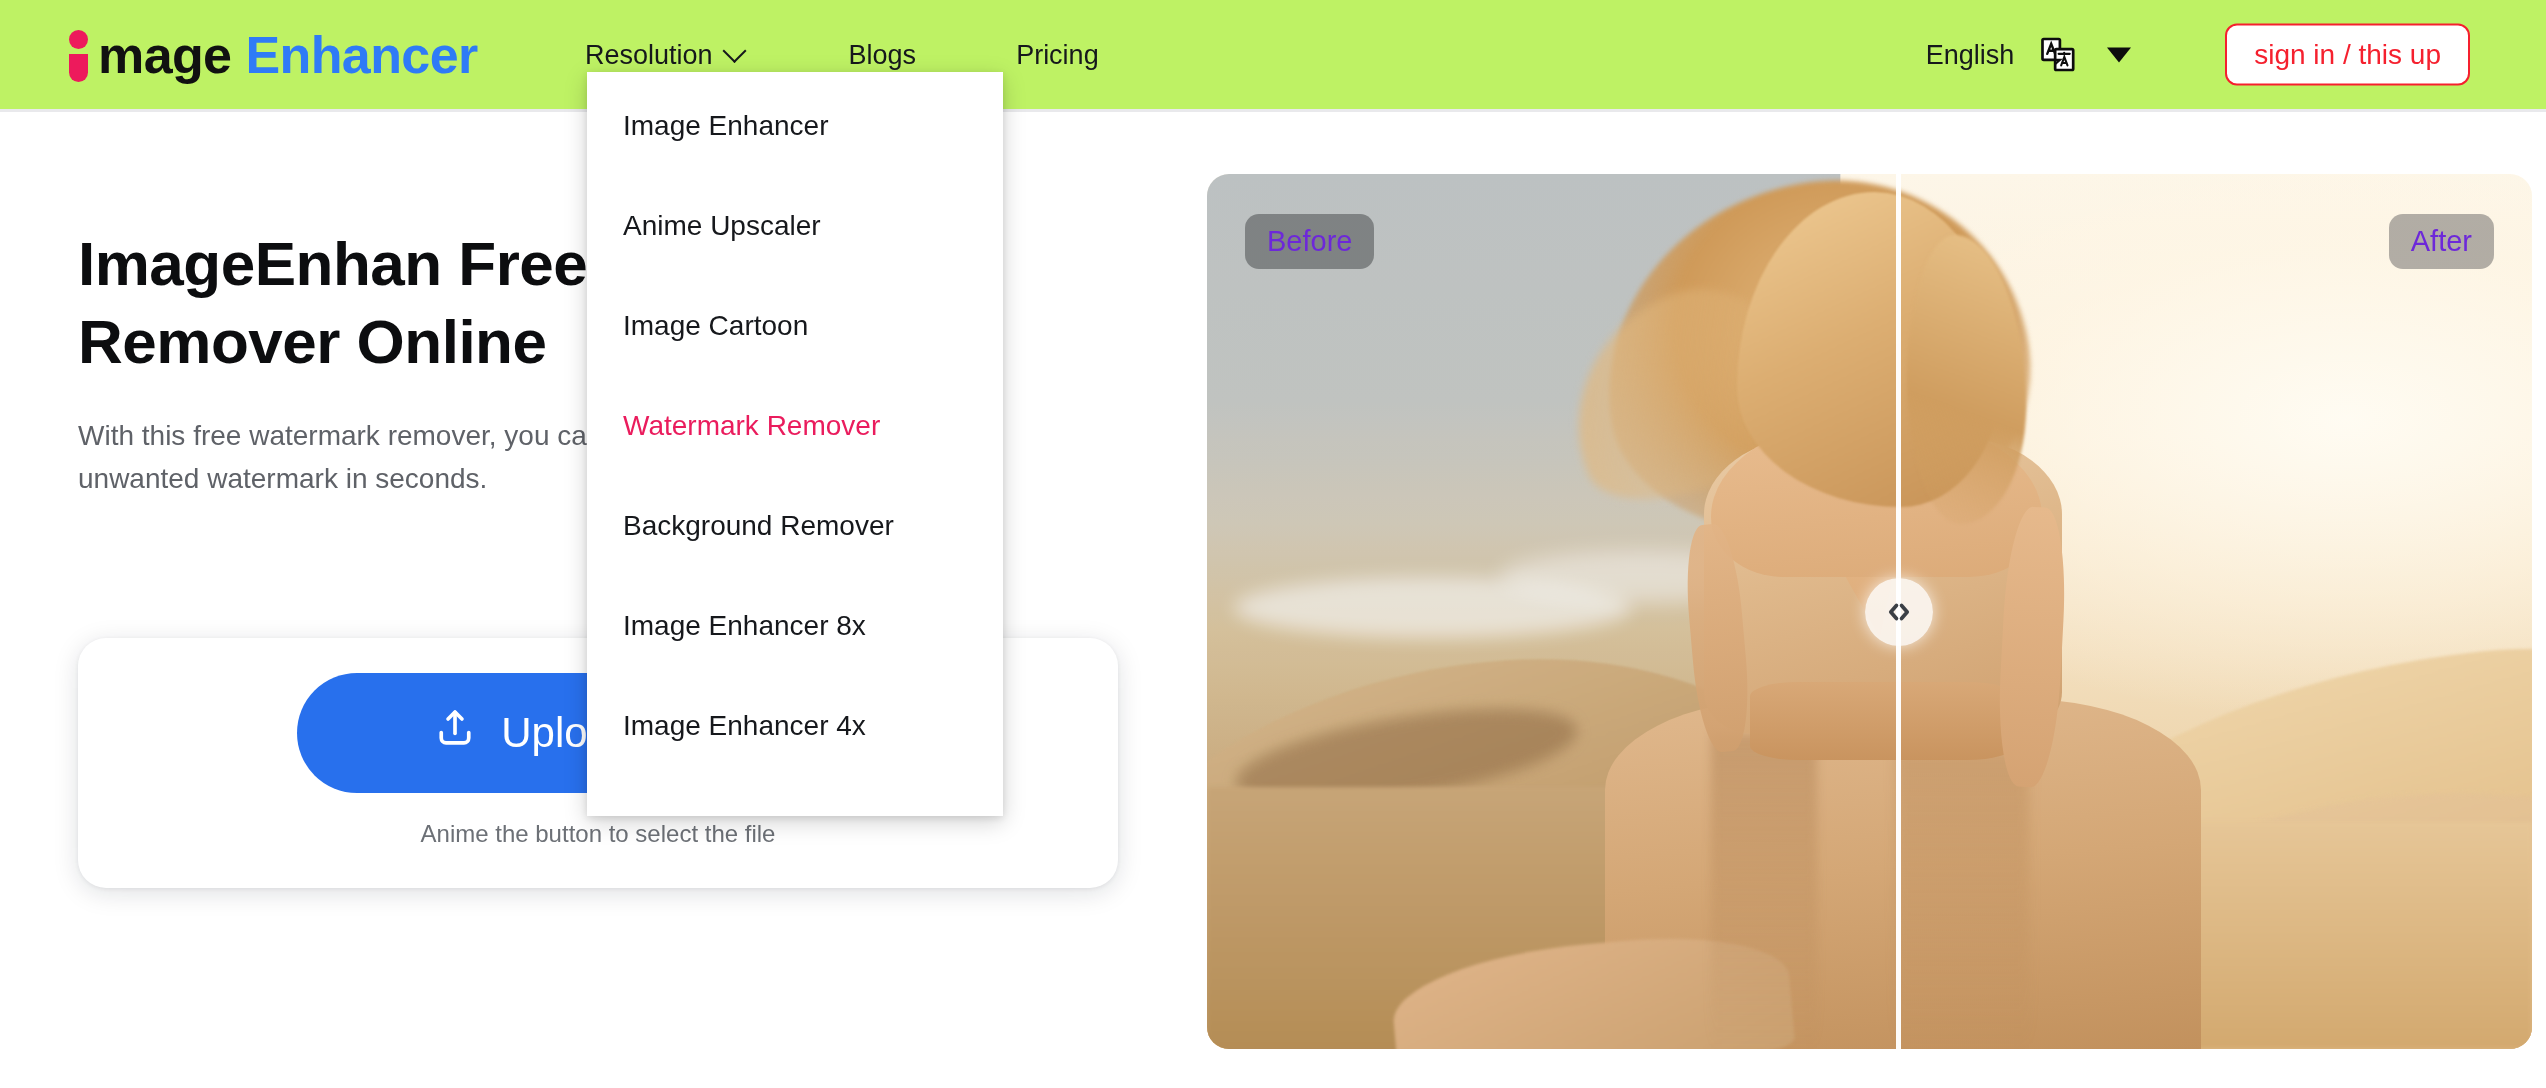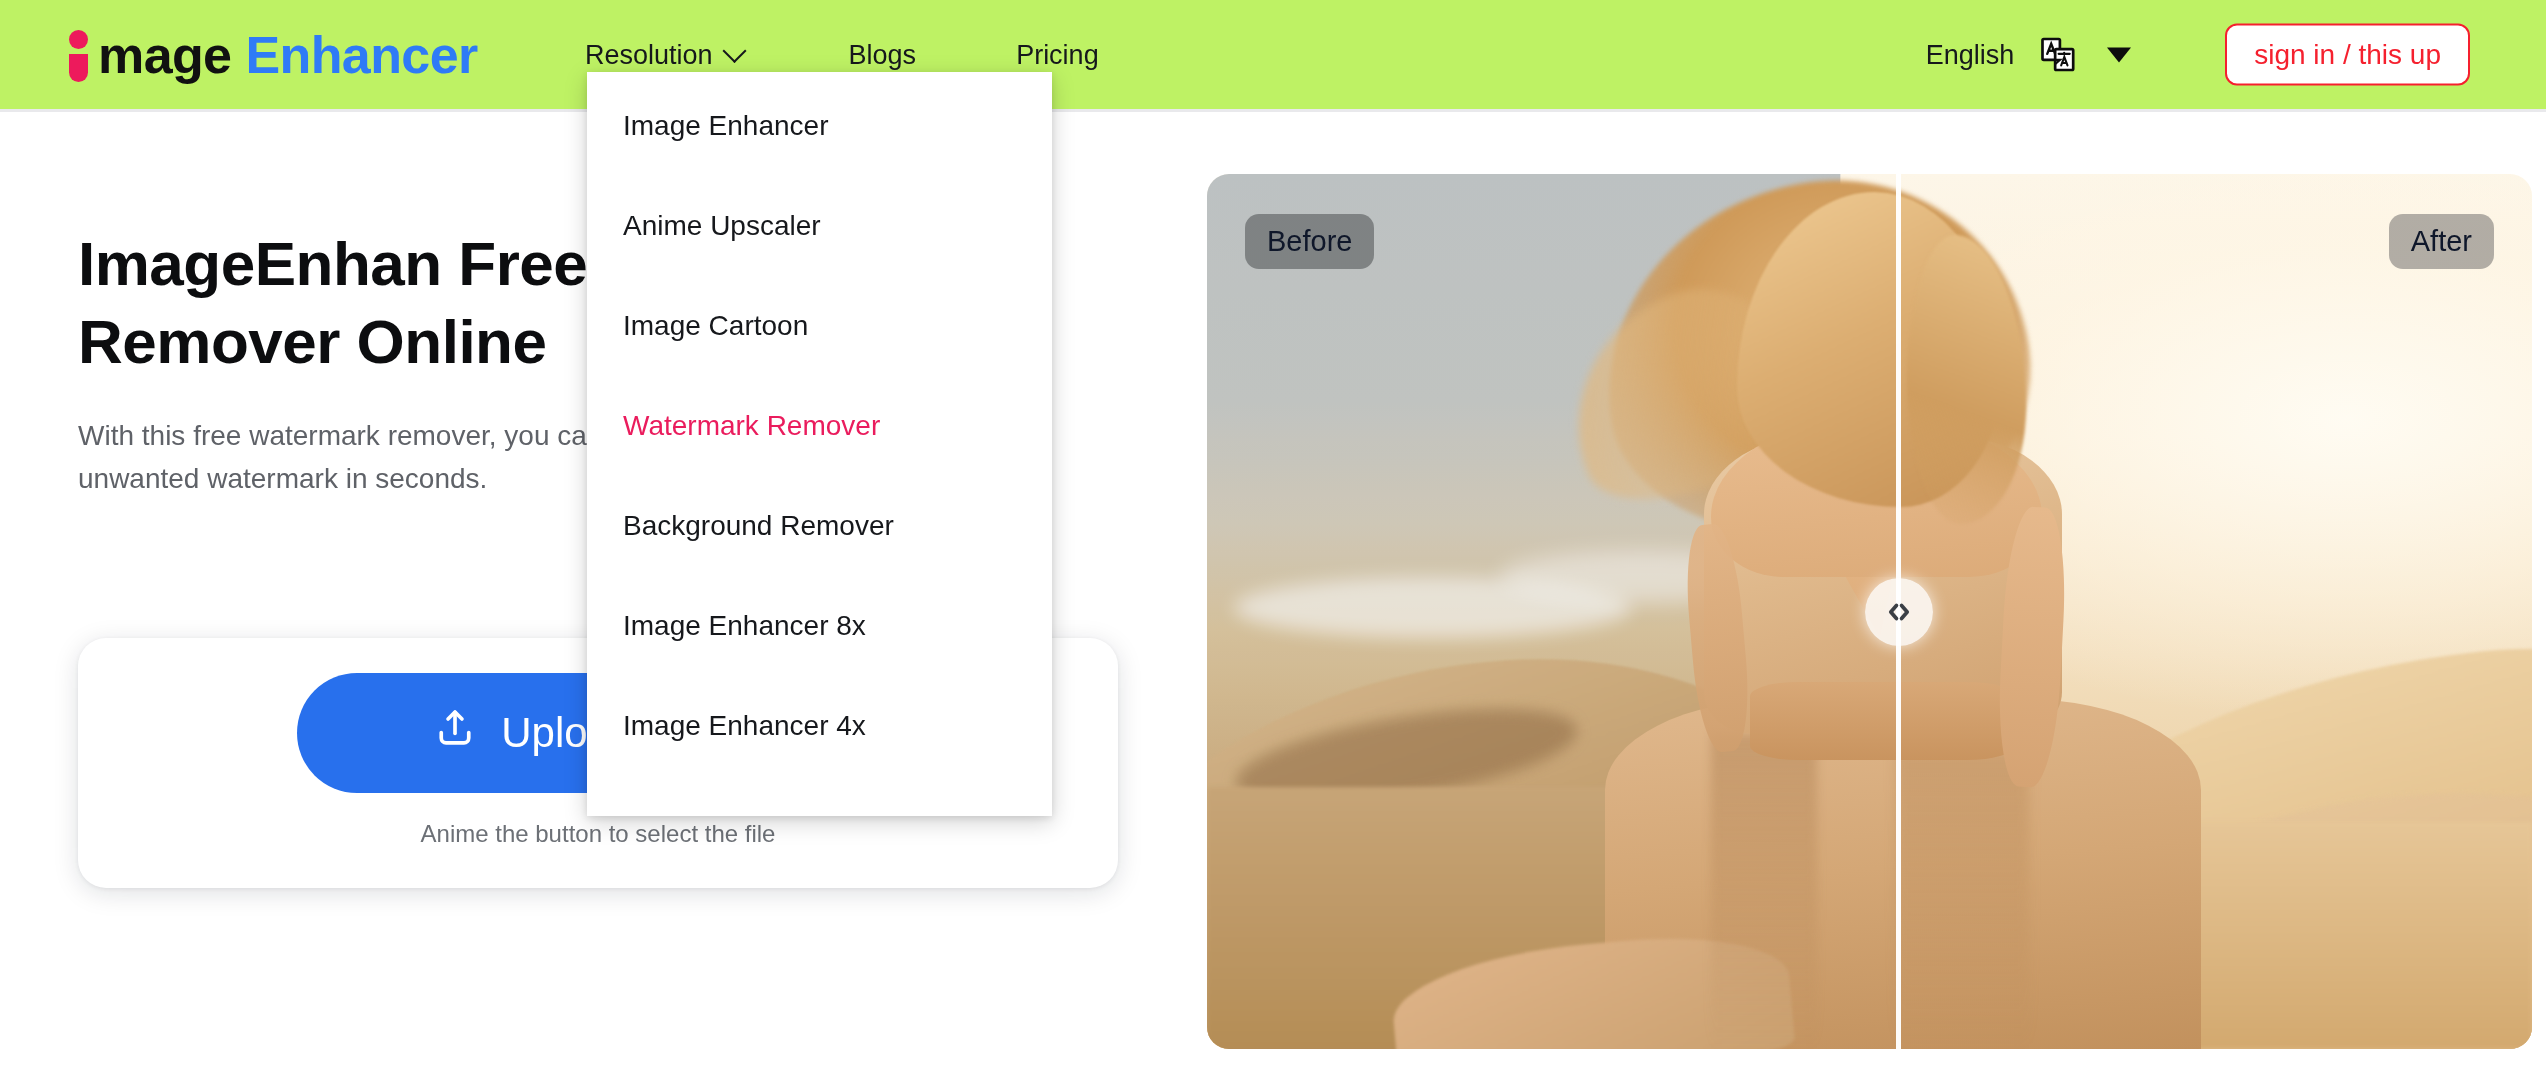--- a/index.html
+++ b/index.html
@@ -137,21 +137,21 @@
     cursor: pointer;
     white-space: nowrap;
     line-height: 1.15;
   }
 
   
   .dropdown {
     position: absolute;
     left: 587px;
     top: 72px;
-    width: 465px;
+    width: 416px;
     height: 744px;
     background: #ffffff;
     box-shadow: 0 6px 22px rgba(0,0,0,0.18), 0 2px 7px rgba(0,0,0,0.10);
     z-index: 60;
     padding-top: 4px;
   }
   .dd-item {
     height: 100px;
     display: flex;
     align-items: center;
@@ -461,21 +461,21 @@
     transform: rotate(-5deg);
     opacity: .9;
   }
 
   
   .badge {
     position: absolute;
     top: 40px;
     padding: 10px 22px;
     border-radius: 14px;
-    color: #0f172a;
+    color: #6d28d9;
     font-size: 29px;
     line-height: 1.2;
     background: rgba(88,92,94,0.62);
     z-index: 25;
     white-space: nowrap;
     cursor: default;
   }
   .badge-before { left: 38px; }
   .badge-after  { right: 38px; background: rgba(130,128,124,0.62); }
 

